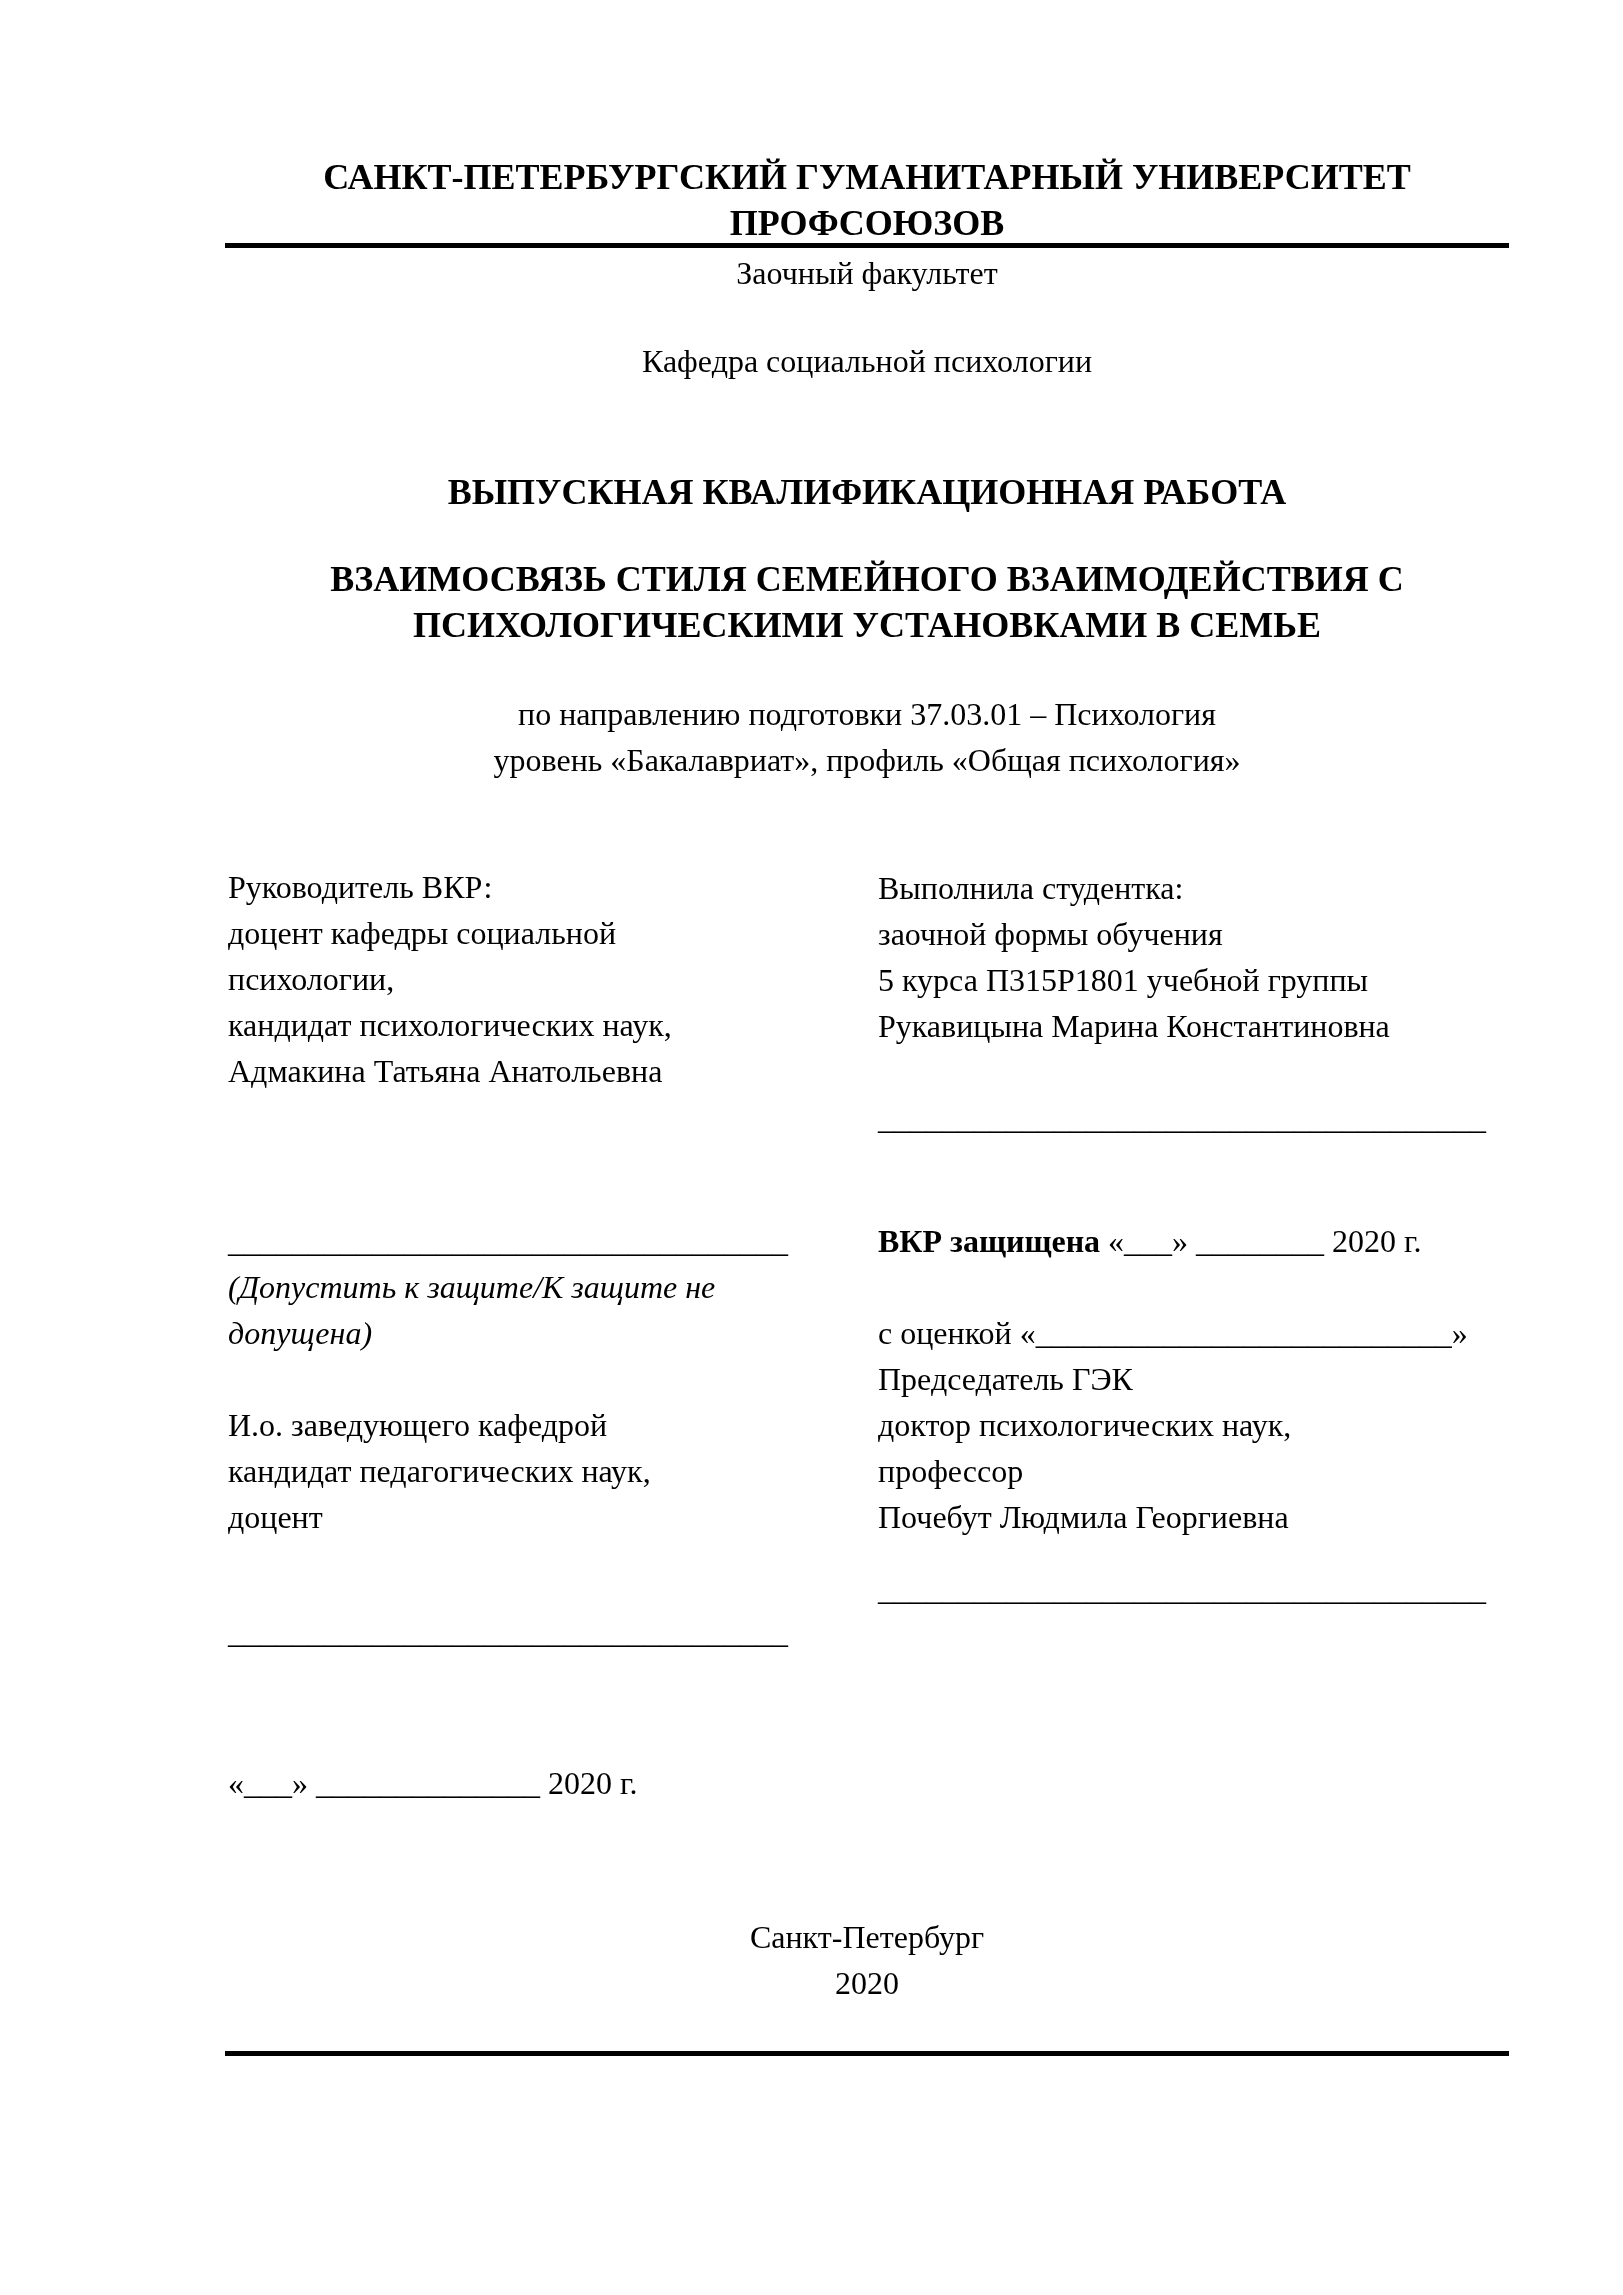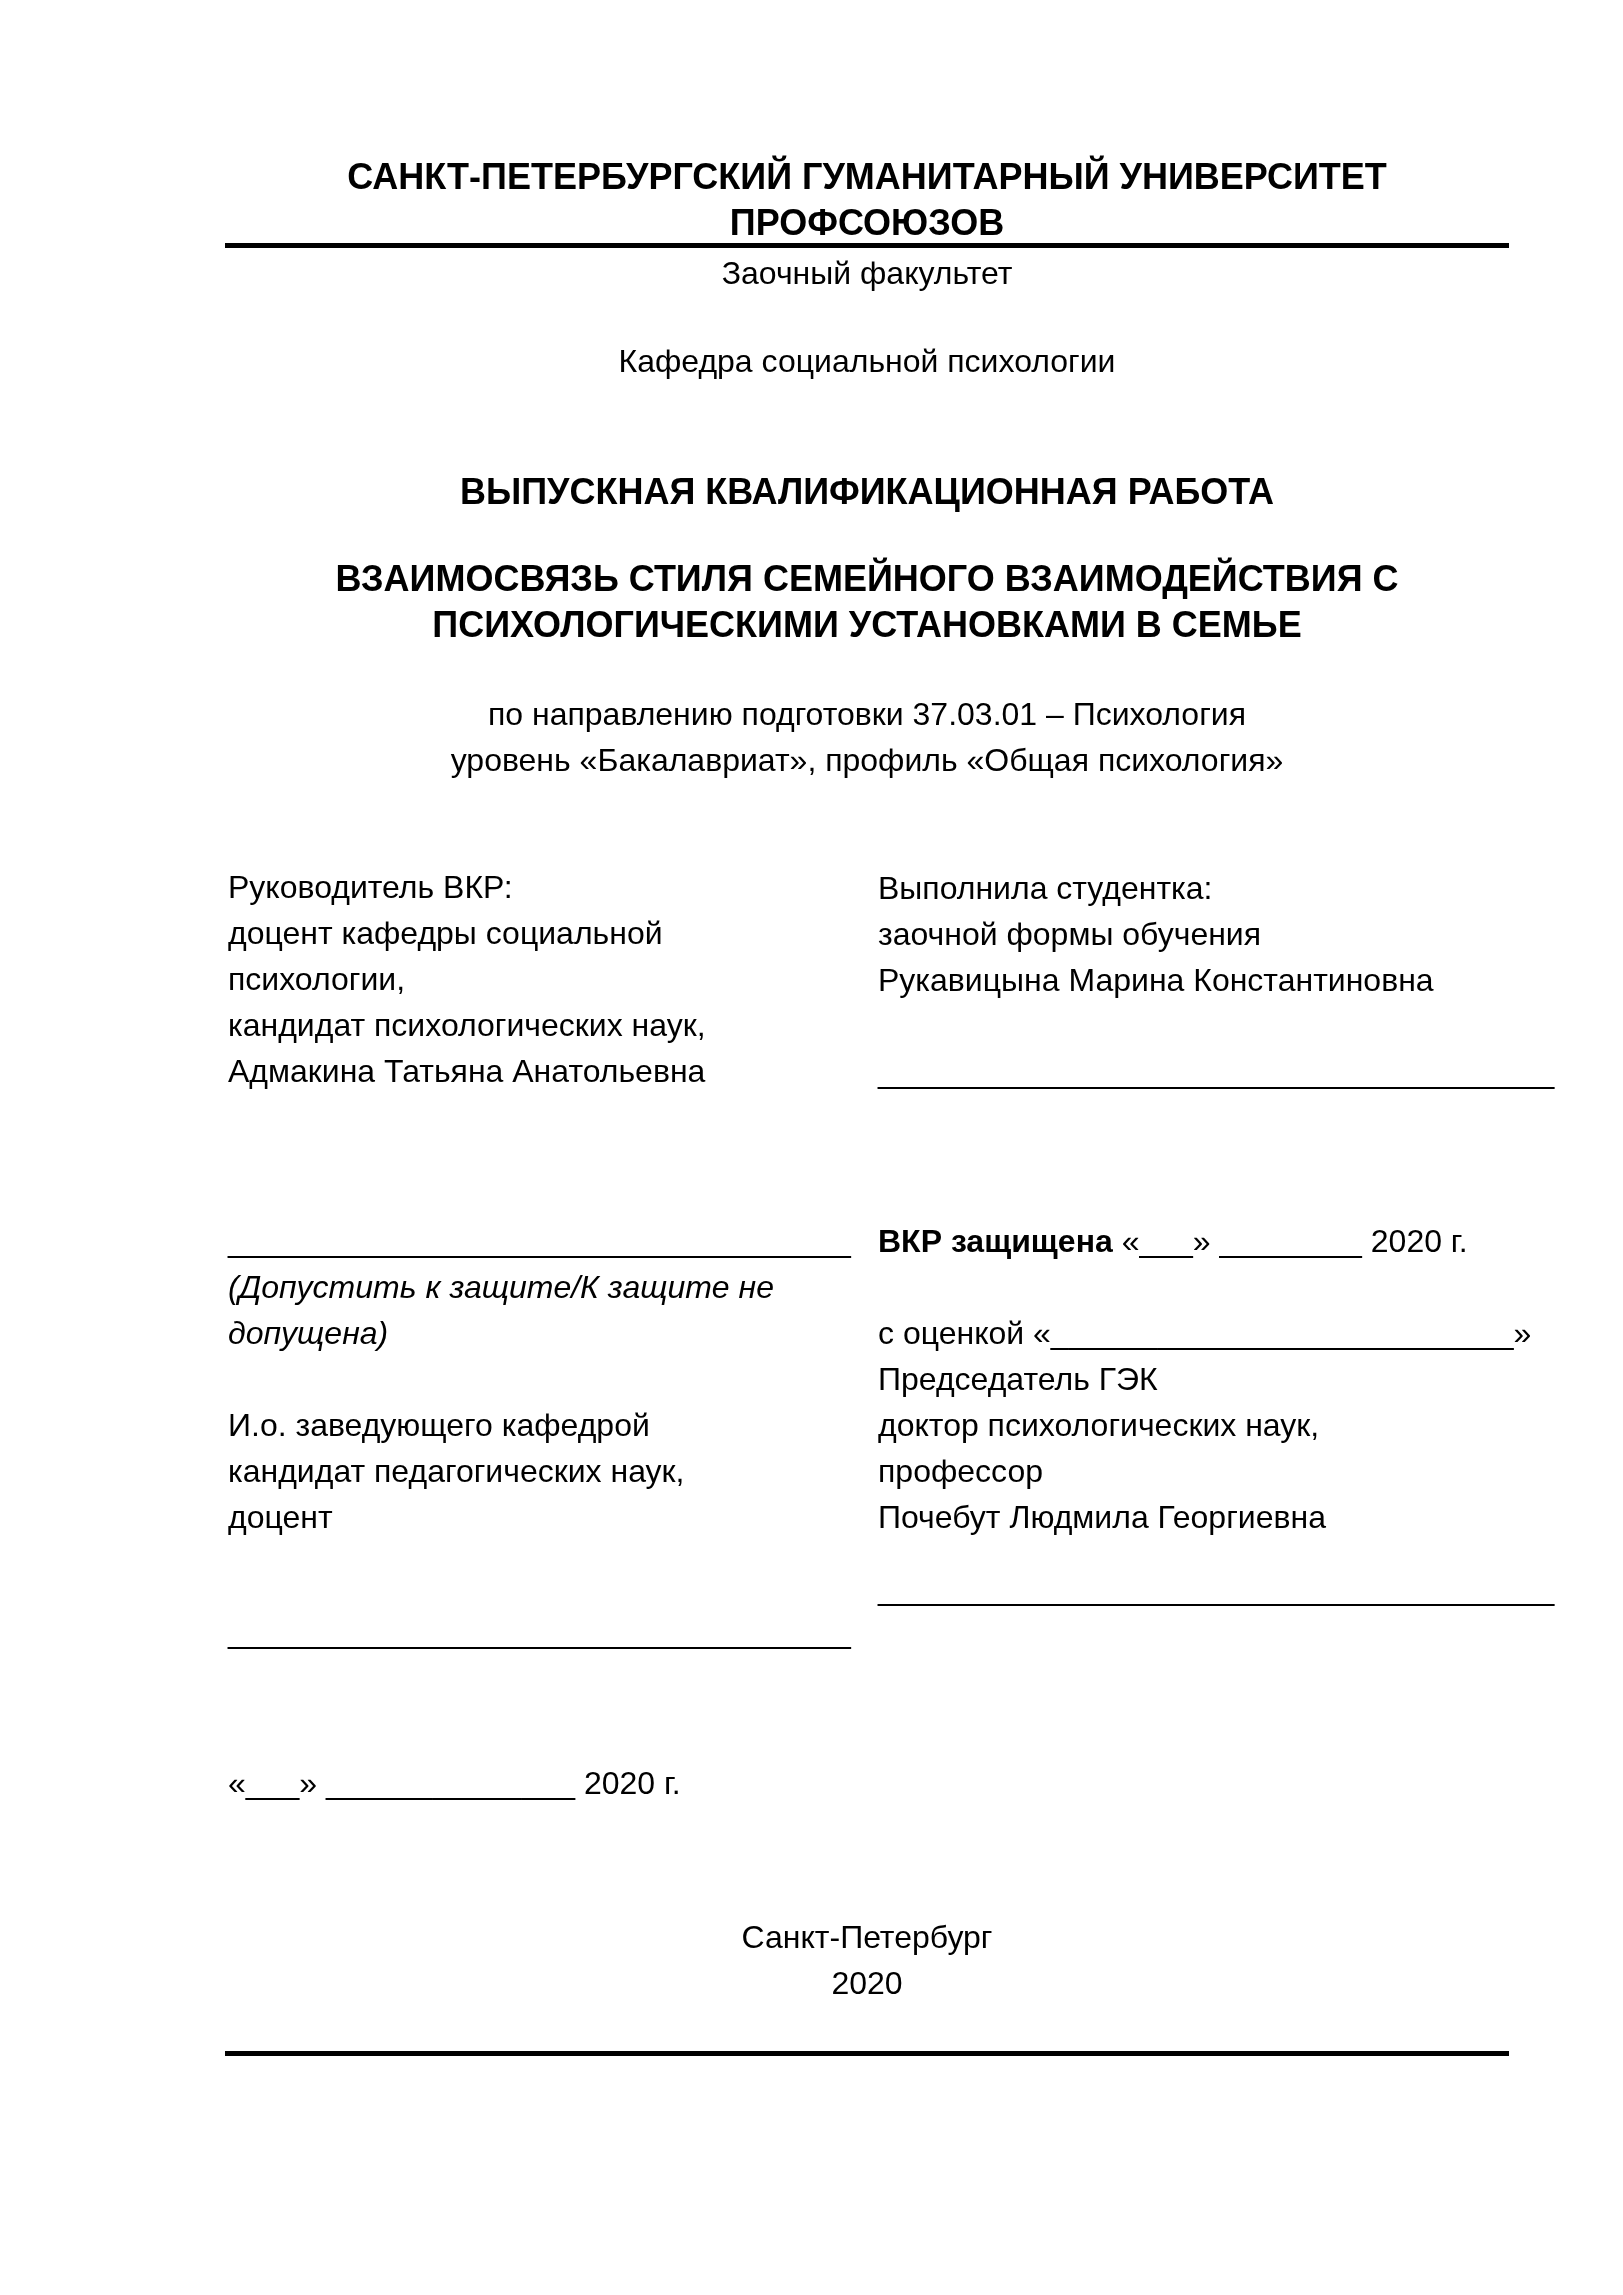--- a/index.html
+++ b/index.html
@@ -2,21 +2,21 @@
 <html style="font-size:12.6px"><head>
 <meta charset="utf-8">
 <style>
   html, body { margin: 0; padding: 0; background: #ffffff; }
   .page {
     position: relative;
     width: 1623px;
     height: 2295px;
     background: #ffffff;
     color: #000000;
-    font-family: Liberation Sans, sans-serif;
+    font-family: Liberation Serif, serif;
     font-size: 32px;
     overflow: hidden;
   }
   .cb {               
     position: absolute;
     left: 225px;
     width: 1284px;
     text-align: center;
   }
   .col-left {
@@ -76,20 +76,21 @@
     <div class="ln">Руководитель ВКР:</div>
     <div class="ln">доцент кафедры социальной</div>
     <div class="ln">психологии,</div>
     <div class="ln">кандидат психологических наук,</div>
     <div class="ln">Адмакина Татьяна Анатольевна</div>
   </div>
 
   <div class="col-right" style="top:865px">
     <div class="ln">Выполнила студентка:</div>
     <div class="ln">заочной формы обучения</div>
+    <div class="ln">5 курса П315Р1801 учебной группы</div>
     <div class="ln">Рукавицына Марина Константиновна</div>
     <div class="ln"></div>
     <div class="ln sig">______________________________________</div>
   </div>
 
   <div class="col-left" style="top:1218px">
     <div class="ln sig">___________________________________</div>
     <div class="ln italic">(Допустить к защите/К защите не</div>
     <div class="ln italic">допущена)</div>
     <div class="ln"></div>

